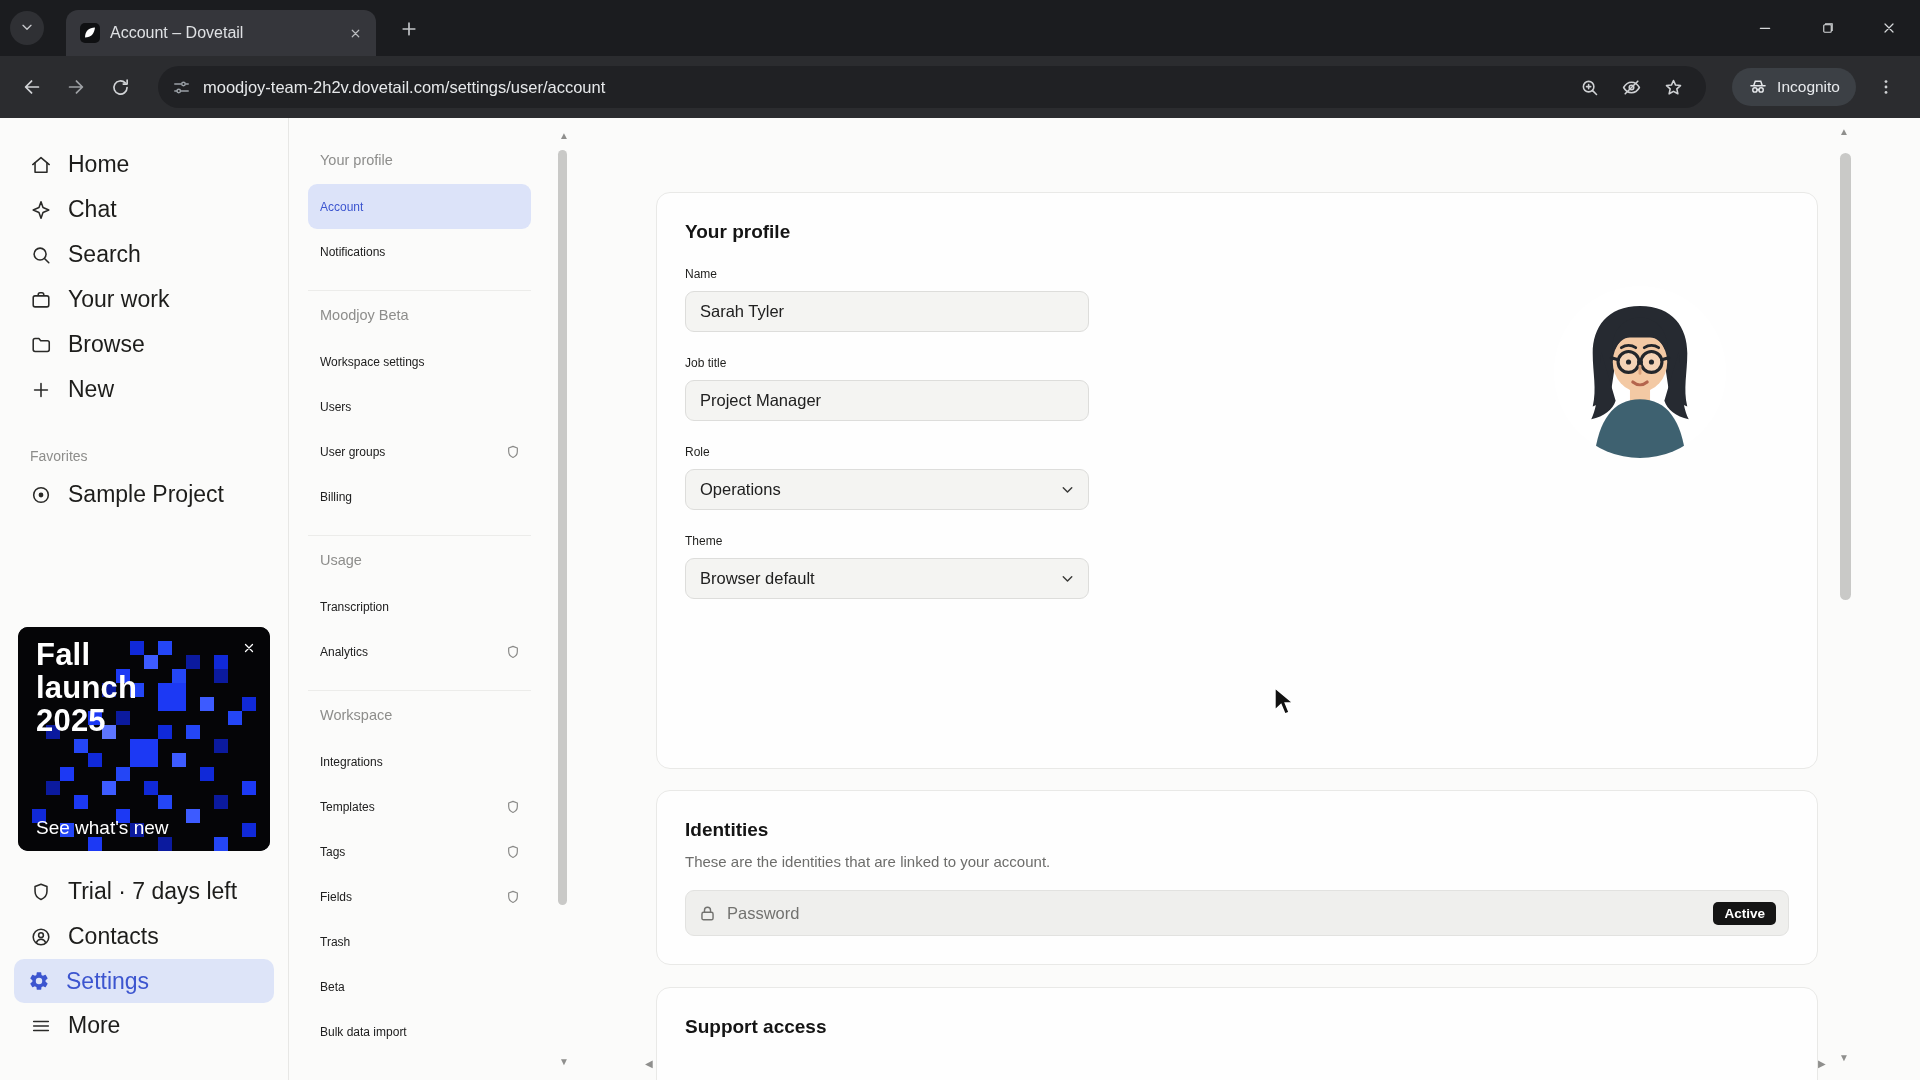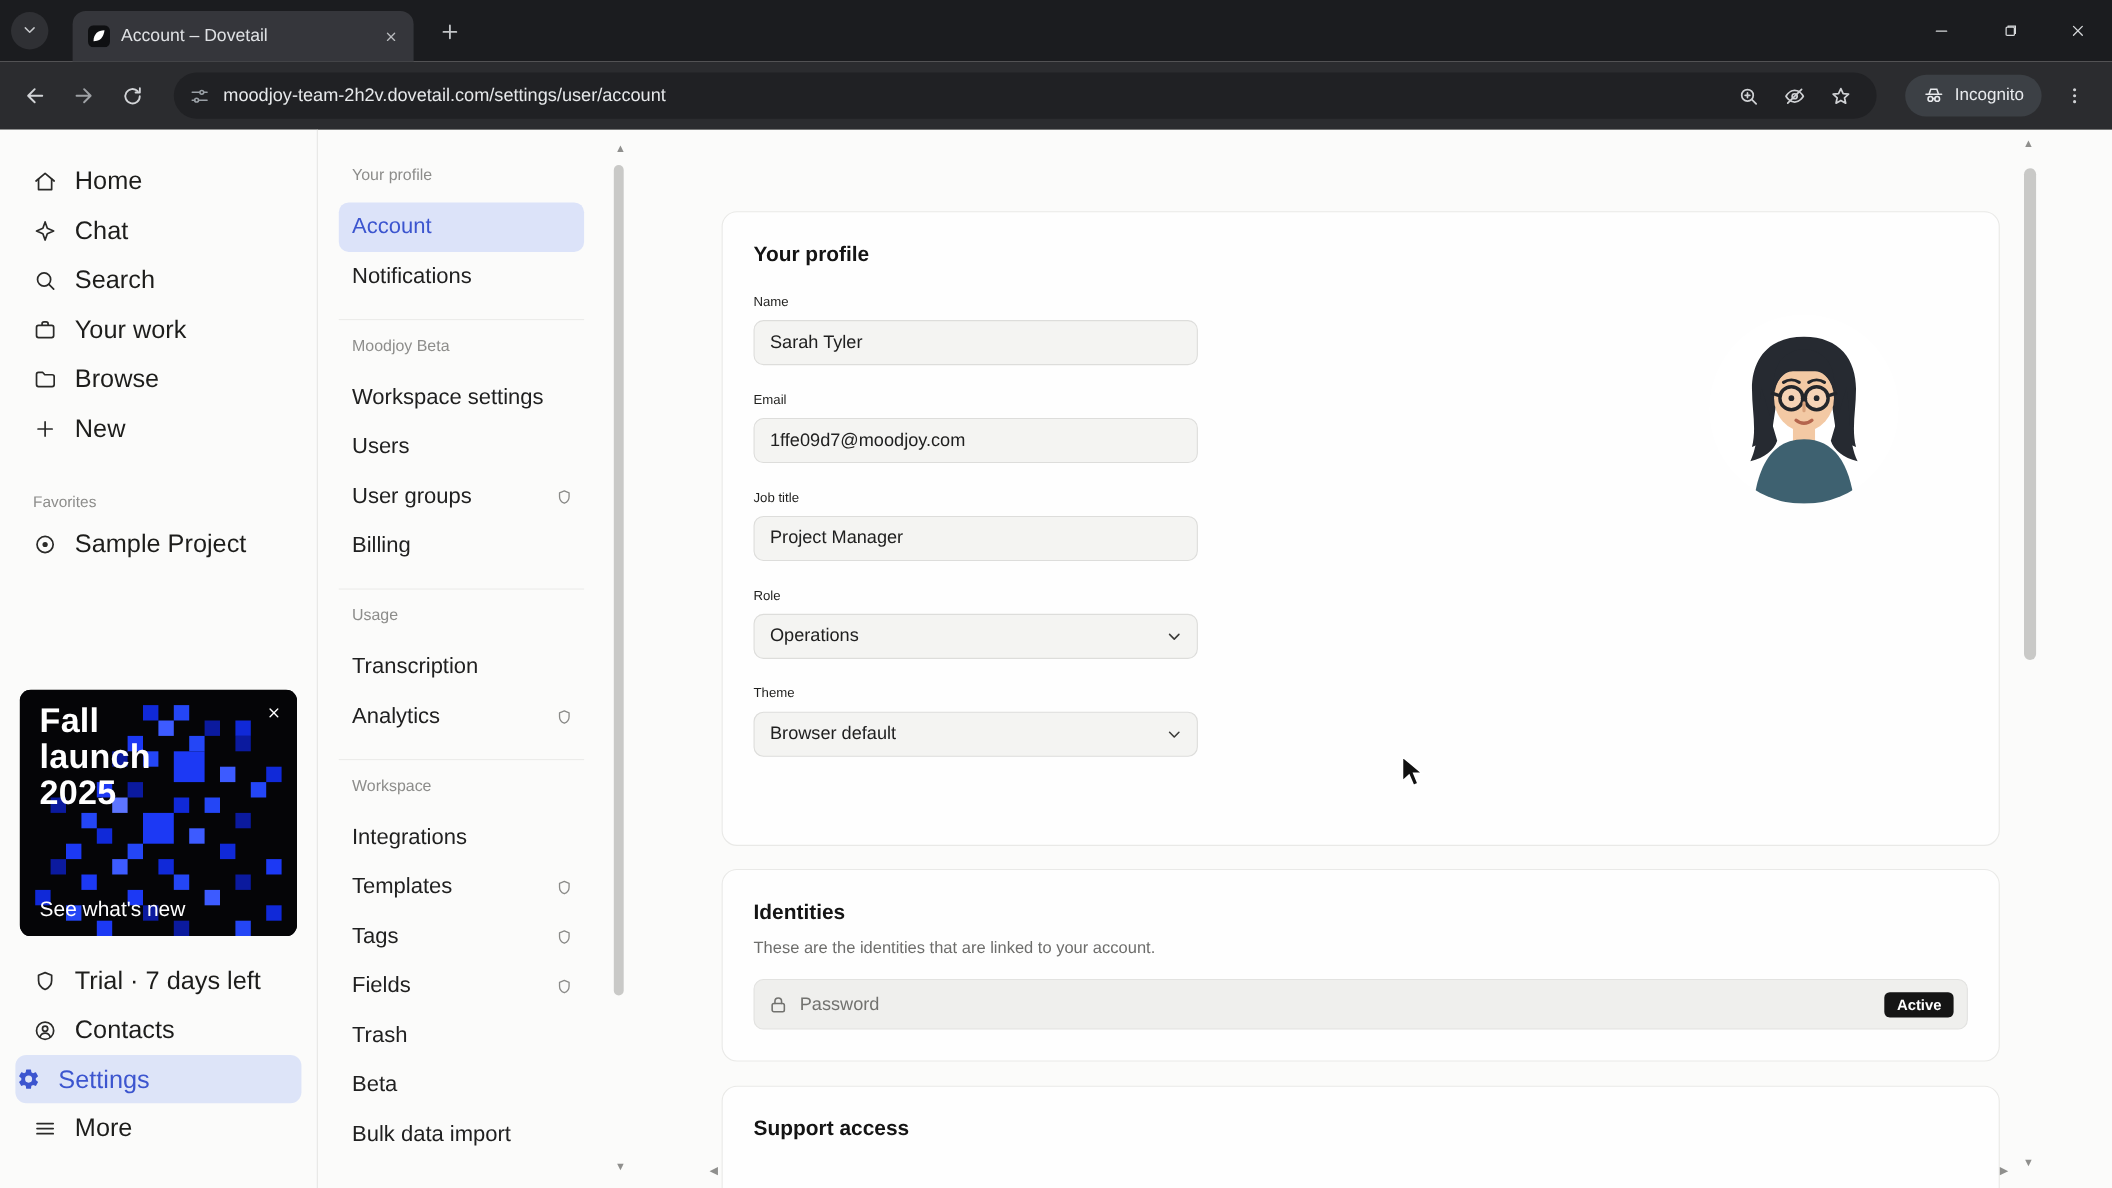--- a/index.html
+++ b/index.html
@@ -37,41 +37,41 @@
     display:flex; align-items:center; justify-content:center; border-radius:50%; }
 
   
   .app { display:flex; height:962px; background:#fbfbfa; position:relative; }
 
   
   .sidebar { width:289px; min-width:289px; border-right:1px solid #e7e7e5; background:#fbfbfa; padding-top:24px; }
   .side-item { display:flex; align-items:center; gap:16px; height:45px; padding-left:30px;
     font-size:23px; font-weight:500; color:#1d1d1b; cursor:default; }
   .side-item svg { flex:0 0 auto; color:#2a2a28; }
-  .side-item.pill { margin:0 14px; padding-left:1px; height:44px; border-radius:10px; background:#dde4f8; color:#3c55cf; }
+  .side-item.pill { margin:0 14px; padding-left:14px; height:44px; border-radius:10px; background:#dde4f8; color:#3c55cf; }
   .side-item.pill svg { color:#3c55cf; }
   .side-heading { margin:36px 0 8px 30px; font-size:14px; color:#8d8d8b; }
   .fav-heading { margin-top:36px; }
 
   .promo { position:relative; width:252px; height:224px; margin:110px 0 0 18px; border-radius:10px;
     overflow:hidden; background:#050507; }
   .promo svg.mosaic { position:absolute; inset:0; }
   .promo-title { position:absolute; left:18px; top:12px; width:145px; color:#fff; font-size:31px;
     font-weight:700; line-height:1.06; letter-spacing:0.2px; }
   .promo-close { position:absolute; right:8px; top:8px; width:26px; height:26px; border:none; background:transparent;
     color:#fff; display:flex; align-items:center; justify-content:center; }
   .promo-cta { position:absolute; left:18px; bottom:12px; color:#fff; font-size:19px; font-weight:500; }
   .side-footer { margin-top:18px; }
 
   
   .settingsnav { width:286px; min-width:286px; padding:34px 44px 0 19px; position:relative; }
   .nav-section + .nav-section { border-top:1px solid #ececea; margin-top:16px; padding-top:16px; }
   .nav-heading { font-size:14.5px; color:#8d8d8b; margin:0 0 16px 12px; }
   .nav-item { height:45px; display:flex; align-items:center; justify-content:space-between;
-    padding:0 10px 0 12px; border-radius:9px; font-size:20px; font-weight:500; color:#202020; cursor:default; }
+    padding:0 10px 0 12px; border-radius:9px; font-size:12px; font-weight:500; color:#202020; cursor:default; }
   .nav-item.active { background:#dce3f9; color:#3c55cf; }
   .nav-item .badge-ic { color:#8a8a88; display:flex; }
 
   .navscroll-arrow { position:absolute; font-size:10px; color:#8f8f8d; }
   .navscroll-thumb { position:absolute; width:9px; border-radius:5px; background:#c9c9c7; }
 
   
   .content { flex:1; position:relative; padding:74px 0 0 81px; }
   .card { width:1162px; background:#fefefe; border:1px solid #e9e9e7; border-radius:14px; padding:28px; }
   .card-title { font-size:19px; font-weight:700; color:#141414; }
@@ -480,24 +480,20 @@
   <main class="content">
 
     <section class="card profile-card">
       <h2 class="card-title">Your profile</h2>
 
       <div class="fgroup">
         <div class="flabel">Name</div>
         <input class="finput" readonly="" value="Sarah Tyler" style="">
       </div>
       <div class="fgroup">
-        <div class="flabel">Email</div>
-        <input class="finput" readonly="" value="1ffe09d7@moodjoy.com" style="">
-      </div>
-      <div class="fgroup">
         <div class="flabel">Job title</div>
         <input class="finput" readonly="" value="Project Manager" style="">
       </div>
       <div class="fgroup">
         <div class="flabel">Role</div>
         <div class="fselect">
           <span>Operations</span>
           <span style="display:flex;">
               <svg width="17" height="17" viewBox="0 0 24 24" fill="none" stroke="currentColor" stroke-width="2" stroke-linecap="round" stroke-linejoin="round">
                 <path d="M6 9.5l6 6 6-6"></path>

